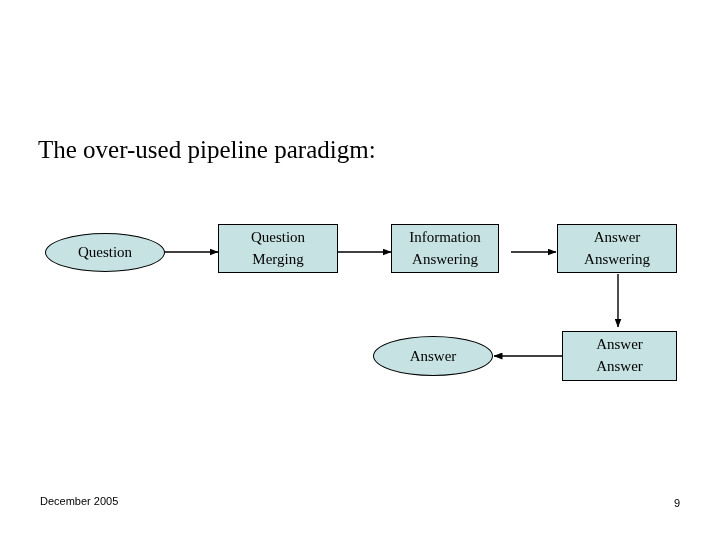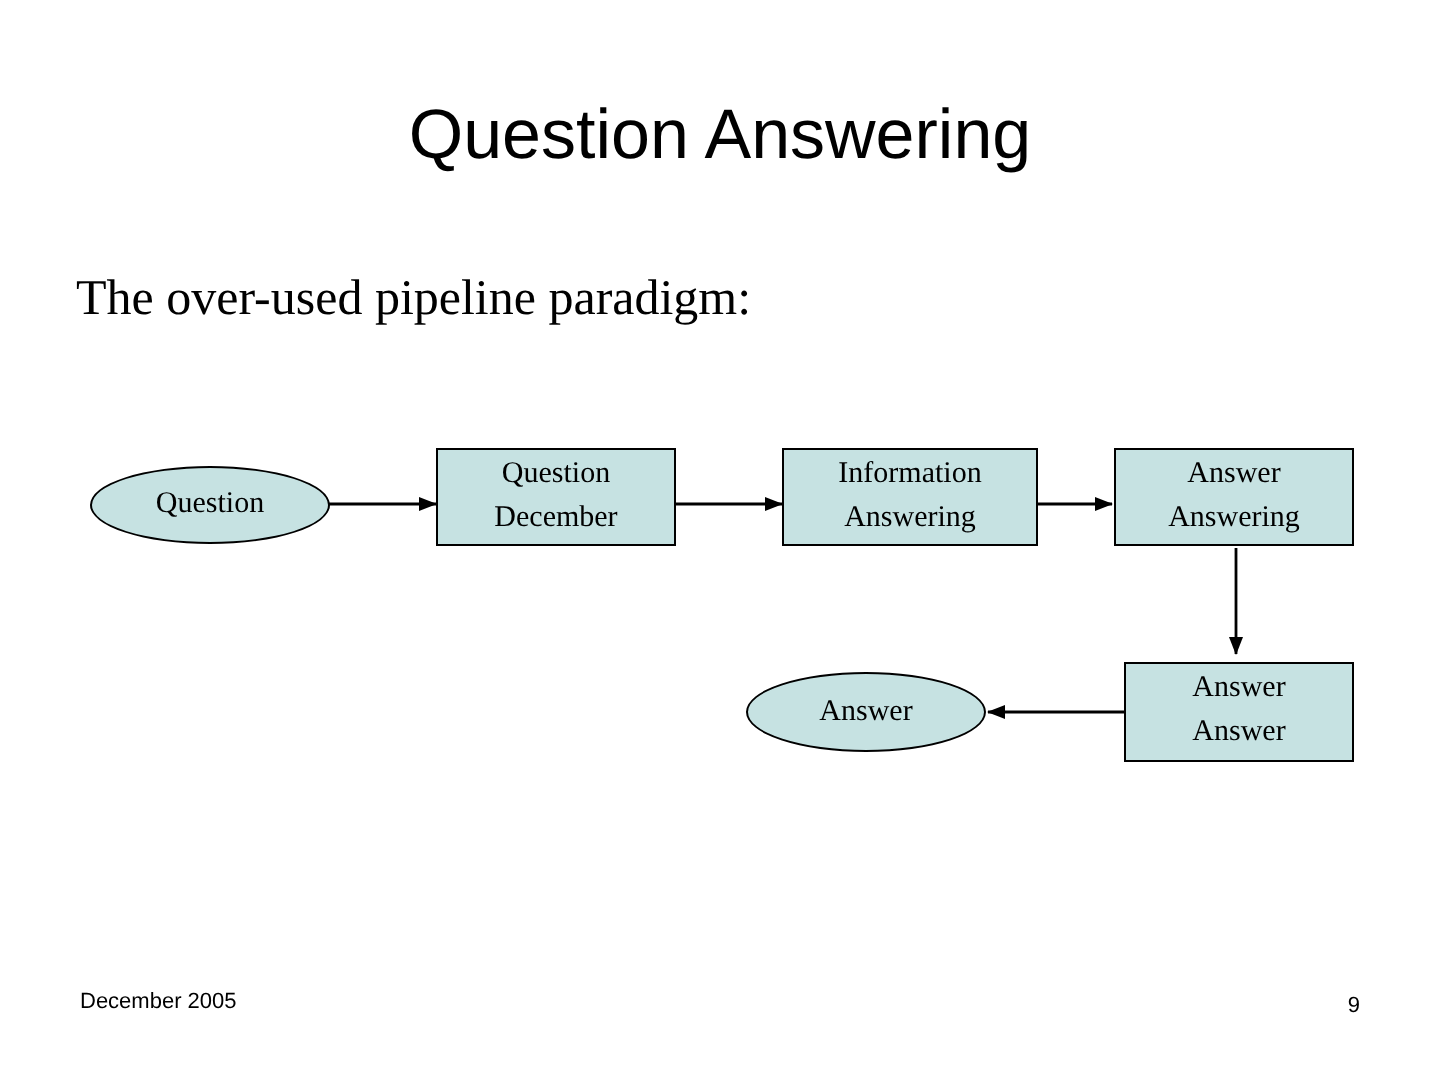--- a/index.html
+++ b/index.html
@@ -98,21 +98,20 @@
     top: 497px;
     font-size: 11px;
     color: #000000;
   }
 </style>
 </head>
 <body>
 
 <div class="slide">
 
-  <div class="title">Question Answering</div>
 
   <div class="subtitle">The over-used pipeline paradigm:</div>
 
   <svg class="arrow-svg" viewBox="0 0 720 540">
     <defs>
       <marker id="arrowhead" markerWidth="9" markerHeight="7" refX="8.5" refY="3.5" orient="auto" markerUnits="userSpaceOnUse">
         <polygon points="0 0, 9 3.5, 0 7" fill="#000000"></polygon>
       </marker>
     </defs>
 
@@ -126,24 +125,24 @@
 
     <line x1="562" y1="356" x2="494" y2="356" stroke="#000000" stroke-width="1.4" marker-end="url(#arrowhead)"></line>
   </svg>
 
   <div class="node-ellipse" style="left:45px; top:233px; width:120px; height:39px;">
     <span>Question</span>
   </div>
 
   <div class="node-box" style="left:218px; top:224px; width:120px; height:49px;">
     <span>Question</span>
-    <span>December</span>
+    <span>Merging</span>
   </div>
 
-  <div class="node-box" style="left:391px; top:224px; width:128px; height:49px;">
+  <div class="node-box" style="left:391px; top:224px; width:108px; height:49px;">
     <span>Information</span>
     <span>Answering</span>
   </div>
 
   <div class="node-box" style="left:557px; top:224px; width:120px; height:49px;">
     <span>Answer</span>
     <span>Answering</span>
   </div>
 
   <div class="node-box" style="left:562px; top:331px; width:115px; height:50px;">

